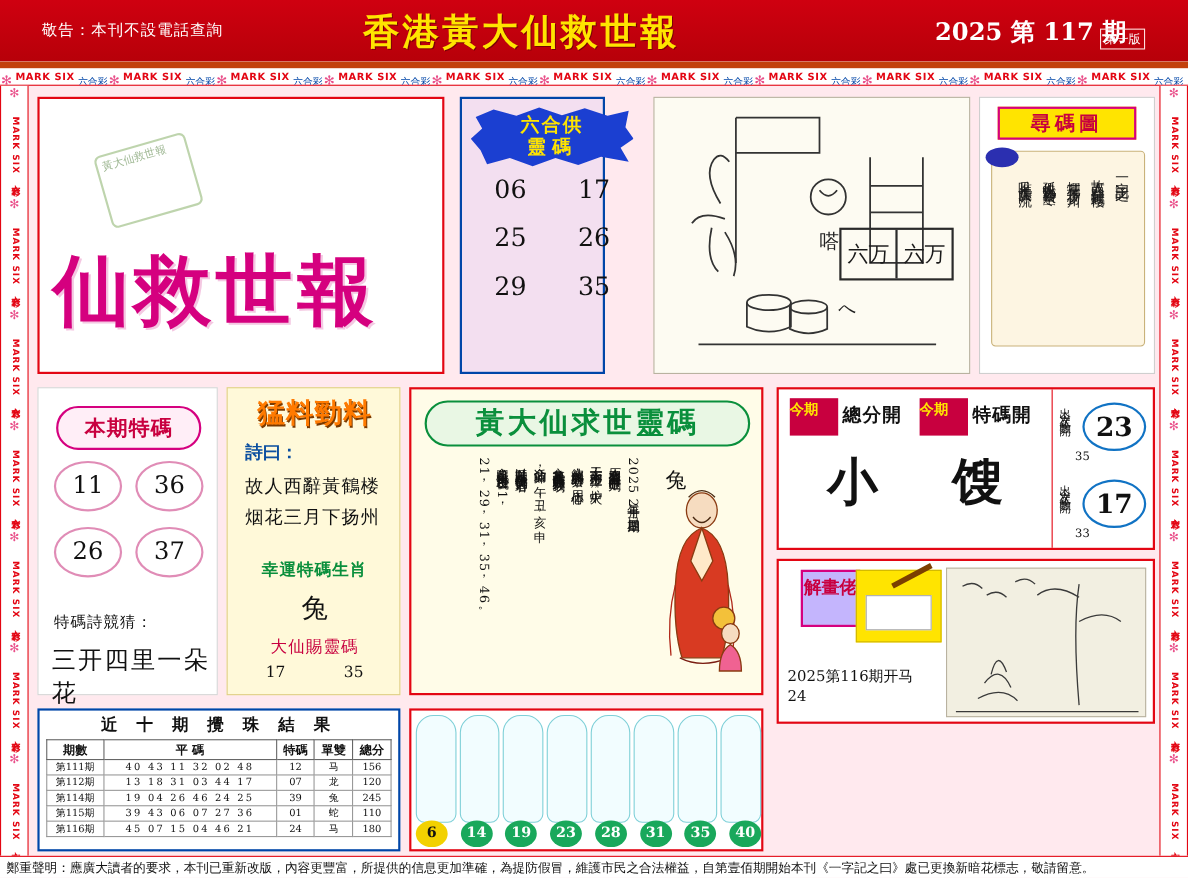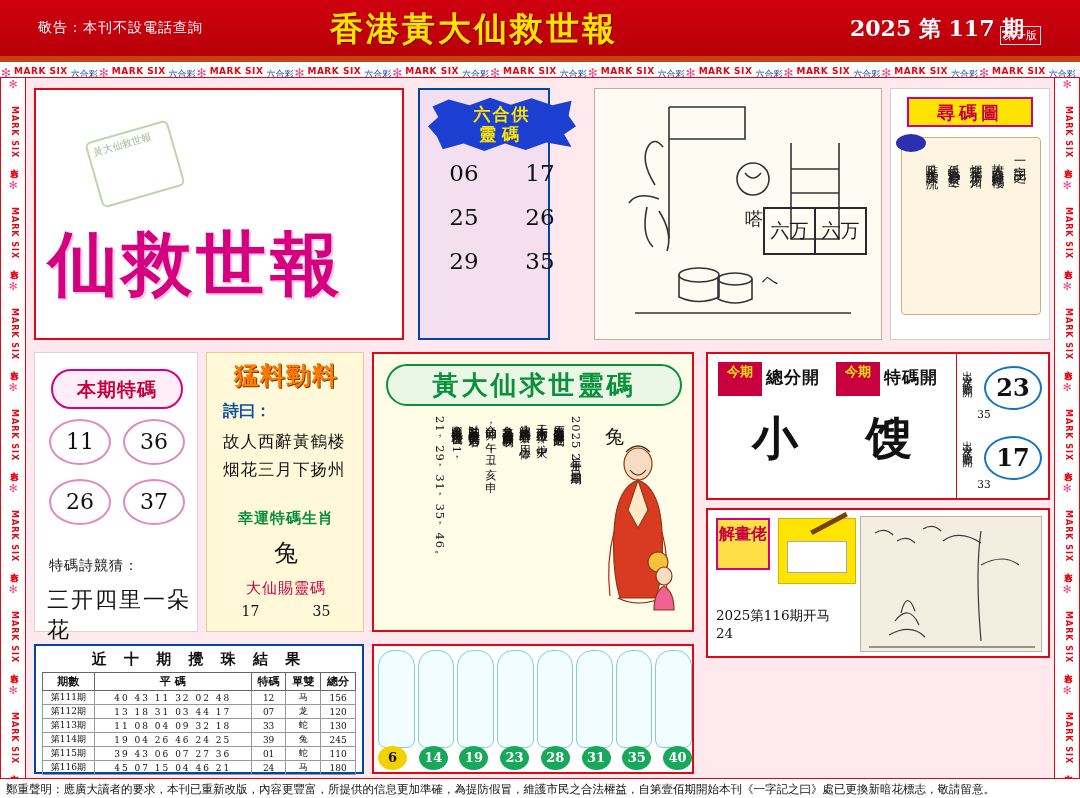--- a/index.html
+++ b/index.html
@@ -384,21 +384,21 @@
 
   
   #scoreboard {
     left: 706px; top: 352px; width: 344px; height: 148px;
     background: #fff; border: 2px solid #e30613;
   }
   #scoreboard .tagbox {
     position: absolute; top: 8px;
     width: 44px; height: 34px;
     background: #c8003f; color: #ffe400;
-    font-size: 13px; font-weight: bold; text-align: center;
+    font-size: 13px; font-weight: bold; text-align: left;
     font-family: Liberation Serif, serif;
     line-height: 15px; padding-top: 2px;
   }
   #scoreboard .tag1 { left: 10px; }
   #scoreboard .tag2 { left: 128px; }
   #scoreboard .lbl {
     position: absolute; top: 12px;
     font-size: 17px; color: #111; font-weight: bold;
     font-family: "DejaVu Serif", serif; letter-spacing: 1px;
   }
@@ -430,23 +430,23 @@
   }
   #scoreboard .circA { left: 276px; top: 12px; }
   #scoreboard .circB { left: 276px; top: 82px; }
 
   
   #jiehua {
     left: 706px; top: 508px; width: 344px; height: 150px;
     background: #fff; border: 2px solid #e30613;
   }
   #jiehua .hdr {
-    position: absolute; left: 8px; top: 8px;
+    position: absolute; left: 20px; top: 8px;
     width: 54px; height: 52px;
-    background: #fde047; border: 2px solid #d5007f;
+    background: #c4b5fd; border: 2px solid #d5007f;
     color: #c8003f; font-size: 16px; font-weight: bold;
     text-align: center; line-height: 22px; padding-top: 3px;
     font-family: "DejaVu Serif", serif;
   }
   #jiehua .bookart {
     position: absolute; left: 70px; top: 8px;
     width: 78px; height: 66px;
     background: #ffe400; border: 1px solid #d0b500;
   }
   #jiehua .bookart .pg {
@@ -770,27 +770,20 @@
             <td>156</td>
           </tr>
           <tr>
             <td>第112期</td>
             <td class="ping">13  18  31  03  44  17</td>
             <td>07</td>
             <td>龙</td>
             <td>120</td>
           </tr>
           <tr>
-            <td>第113期</td>
-            <td class="ping">11  08  04  09  32  18</td>
-            <td>33</td>
-            <td>蛇</td>
-            <td>130</td>
-          </tr>
-          <tr>
             <td>第114期</td>
             <td class="ping">19  04  26  46  24  25</td>
             <td>39</td>
             <td>兔</td>
             <td>245</td>
           </tr>
           <tr>
             <td>第115期</td>
             <td class="ping">39  43  06  07  27  36</td>
             <td>01</td>

